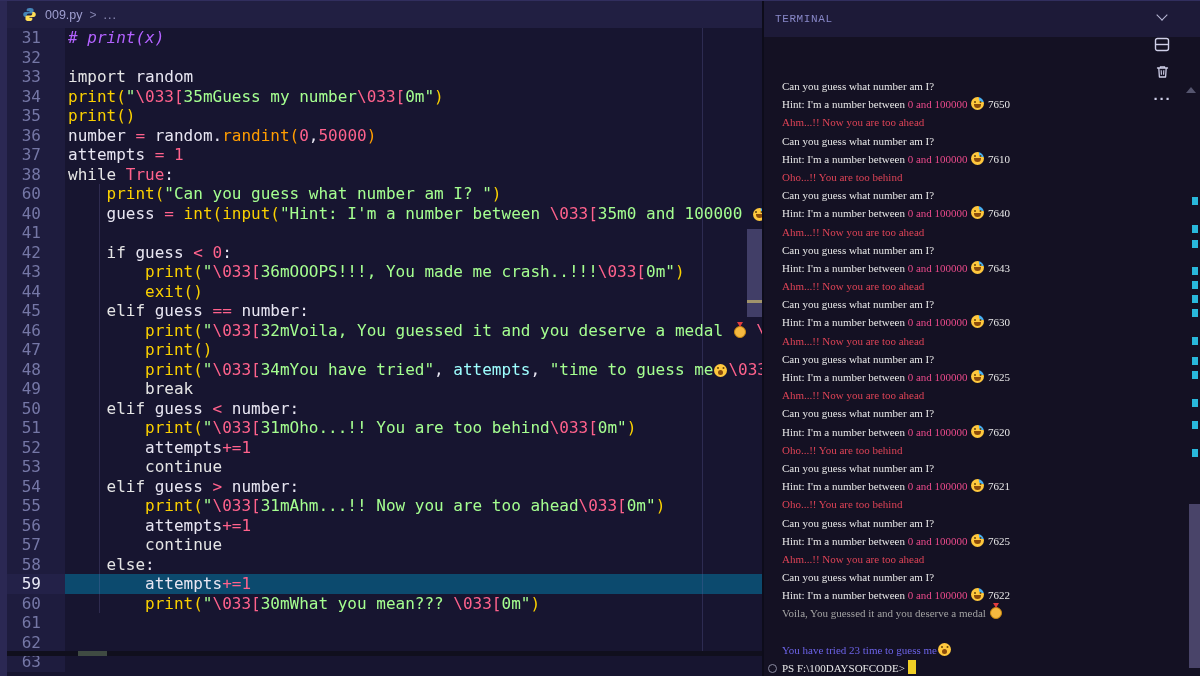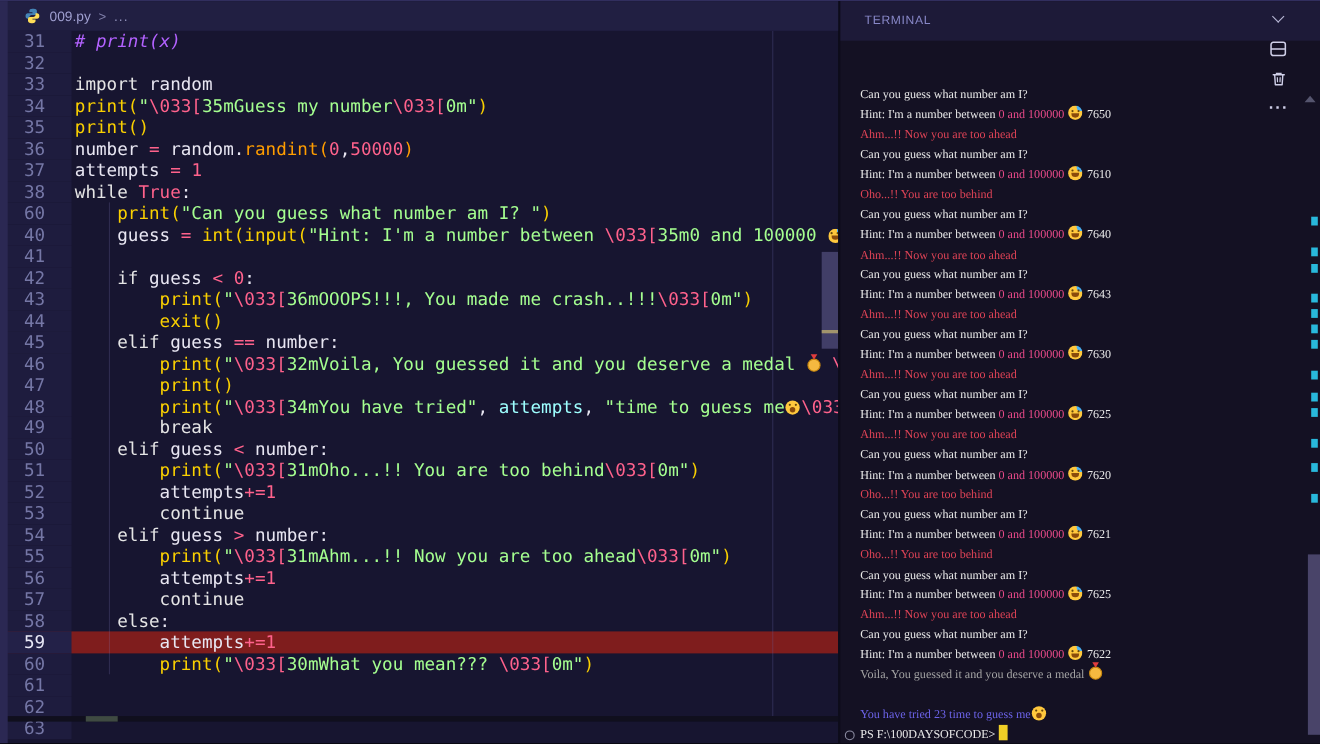--- a/index.html
+++ b/index.html
@@ -9,21 +9,21 @@
 
   
   .editor{position:absolute;left:0;top:0;width:762px;height:655px;background:#171530;}
   .breadcrumb-bar{position:absolute;top:0;left:0;right:0;height:27px;background:#211f42;
       display:flex;align-items:center;padding-left:20px;gap:7px;z-index:4;
       font-family:"Liberation Sans",sans-serif;font-size:12.5px;color:#9f9fd0;}
   .breadcrumb-bar .sep{color:#8383ad;font-size:12px;}
   .breadcrumb-bar .more{color:#8f8fb8;letter-spacing:1px;}
   .code-lines{position:absolute;top:27px;left:0;right:0;}
   .code-row{display:flex;height:19.5px;line-height:19.5px;font-size:16px;white-space:pre;}
-  .code-row.hl{background:#7f1d1d;}
+  .code-row.hl{background:#0c4a6e;}
   .ln{flex:none;width:65px;box-sizing:border-box;padding-right:24px;text-align:right;
       color:#7577a6;background:#1e1c3e;}
   .code-row.hl .ln{color:#e8e8f6;background:#232148;}
   .code-text{flex:1;padding-left:3px;}
   .tk-cm{color:#b362ff;font-style:italic;}
   .tk-kw{color:#e5e5e5;}
   .tk-fn{color:#fad000;}
   .tk-fo{color:#ff9d00;}
   .tk-st{color:#a5ff90;}
   .tk-es{color:#ff628c;}
@@ -37,21 +37,21 @@
   .ed-mark{position:absolute;left:0;top:272px;width:15px;height:3px;background:rgba(185,170,110,.8);}
   .hscrollbar{position:absolute;left:0;right:0;bottom:0;height:5px;background:#100f1d;}
   .hthumb{position:absolute;left:78px;width:29px;height:5px;background:#3f4a42;}
 
   
   .terminal-panel{position:absolute;left:762px;top:0;width:438px;height:676px;background:#141123;
       border-left:2px solid #0d0c1a;box-sizing:border-box;}
   .terminal-header{position:absolute;top:0;left:0;right:0;height:36px;background:#1d1a38;
       display:flex;align-items:center;justify-content:space-between;
       font-family:"Liberation Sans",sans-serif;}
-  .t-title{color:#8888c8;font-size:11px;letter-spacing:.6px;margin-left:22px;}
+  .t-title{color:#8888c8;font-size:11px;letter-spacing:.6px;margin-left:11px;font-family:Liberation Mono, monospace;}
   .t-actions{display:flex;align-items:center;gap:9px;margin-right:20px;color:#cfcfe8;flex-direction:column;}
   .t-actions .shell-name{color:#7d88d8;font-size:12.5px;margin-right:6px;}
   .ico{display:inline-flex;align-items:center;justify-content:center;width:18px;height:18px;}
   .glyph-plus{font-size:17px;color:#cfcfe8;line-height:16px;}
   .chev{width:7px;height:7px;border-right:1.4px solid #b9b9d6;border-bottom:1.4px solid #b9b9d6;
         transform:rotate(45deg);margin-top:-4px;}
   .glyph-more{font-size:15px;color:#cfcfe8;letter-spacing:1px;font-weight:bold;}
   .terminal-body{position:absolute;top:36px;left:0;right:14px;padding-top:40px;}
   .t-row{height:18.2px;line-height:18.2px;font-size:11px;white-space:pre;padding-left:18px;position:relative;font-family:Liberation Serif, serif;}
   .t-row.deco::before{content:"";position:absolute;left:4px;top:5px;width:7px;height:7px;

